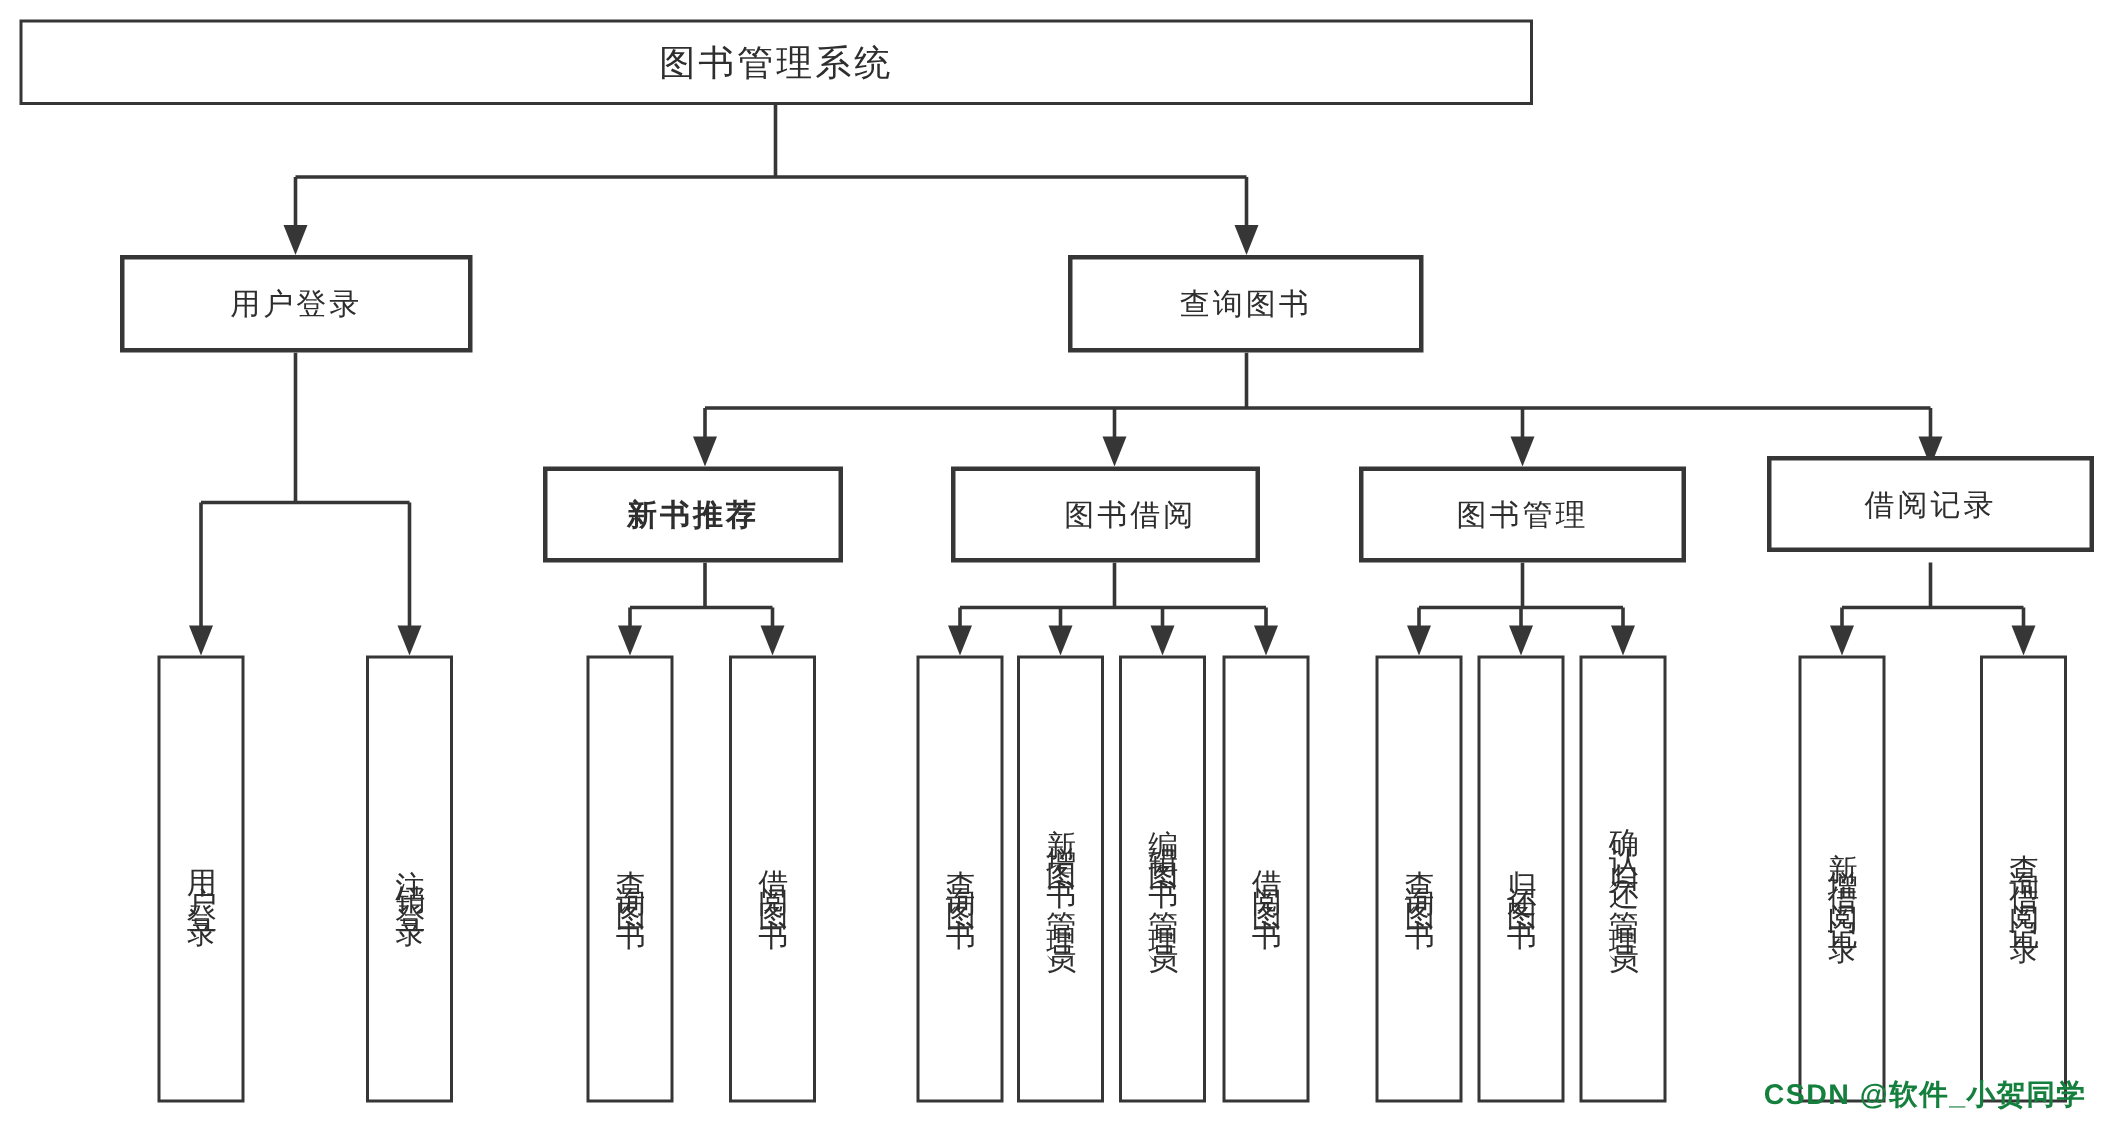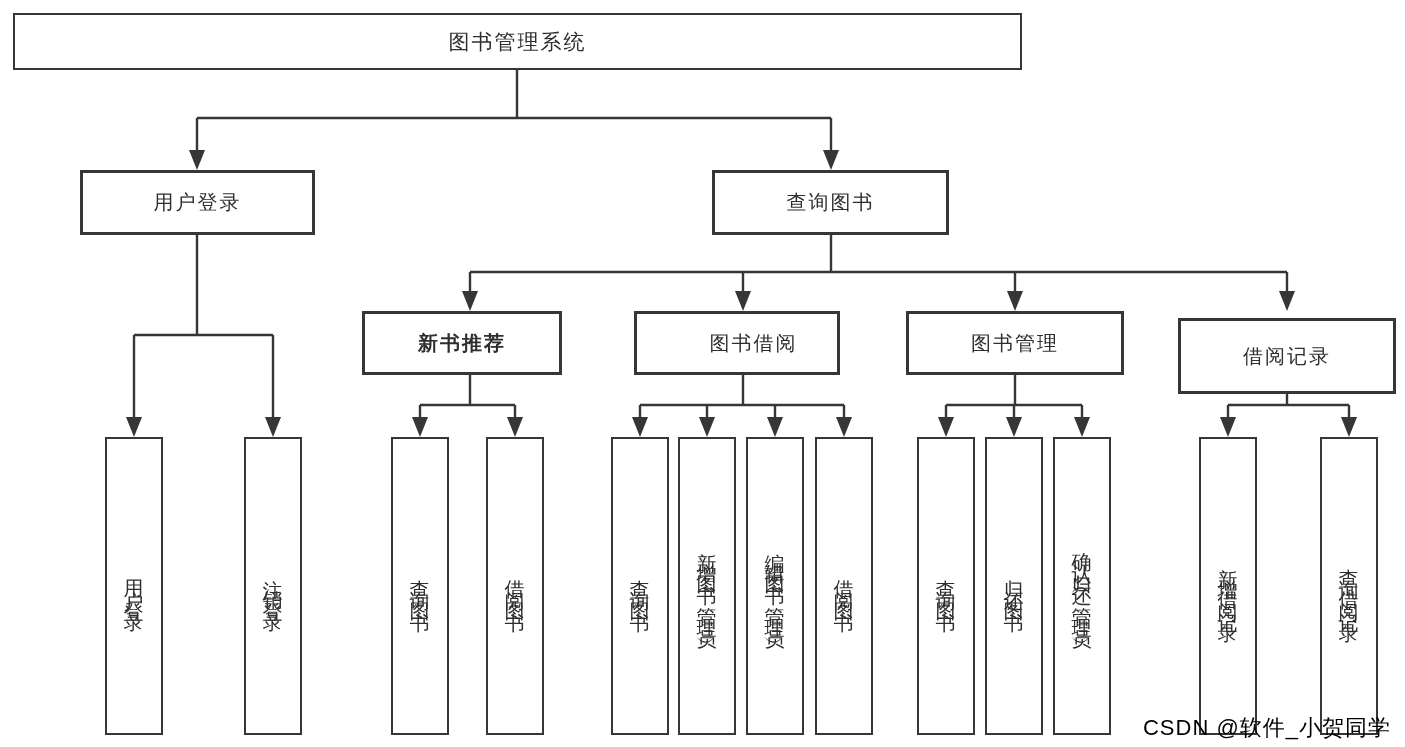--- a/index.html
+++ b/index.html
@@ -33,44 +33,45 @@
     align-items: center;
     justify-content: center;
     z-index: 2;
   }
   .node.h {
     font-size: 20px;
     letter-spacing: 2px;
     border-width: 3px;
   }
   .node.root {
-    font-size: 21px;
+    font-size: 24px;
     letter-spacing: 2px;
     border-width: 2px;
   }
   .node.leaf {
     border-width: 2px;
   }
   .leaf-text {
     writing-mode: vertical-rl;
     text-orientation: mixed;
     font-size: 20px;
     letter-spacing: 11px;
     line-height: 1;
     white-space: nowrap;
   }
   .watermark {
     position: absolute;
     right: 14px;
     bottom: 4px;
-    font-size: 22px;
-    color: #000000;
+    font-size: 19px;
+    color: #15803d;
     letter-spacing: 1px;
     z-index: 3;
     white-space: nowrap;
+    font-weight: bold;
   }
 </style>
 </head>
 <body>
 
 <div id="canvas">
 
   <svg id="connectors" viewBox="0 0 1405 747" xmlns="http://www.w3.org/2000/svg">
     <g stroke="#363636" stroke-width="2.4" fill="none">
 
@@ -112,21 +113,21 @@
   </svg>
 
   <div class="node root" style="left:13px; top:13px; width:1009px; height:57px;">图书管理系统</div>
 
   <div class="node h" style="left:80px; top:170px; width:235px; height:65px;">用户登录</div>
   <div class="node h" style="left:712px; top:170px; width:237px; height:65px;">查询图书</div>
 
   <div class="node h" style="left:362px; top:311px; width:200px; height:64px;font-weight:bold;">新书推荐</div>
   <div class="node h" style="left:634px; top:311px; width:206px; height:64px;padding-left:33px;">图书借阅</div>
   <div class="node h" style="left:906px; top:311px; width:218px; height:64px;">图书管理</div>
-  <div class="node h" style="left:1178px; top:318px; width:218px; height:76px;text-align:right;">借阅记录</div>
+  <div class="node h" style="left:1178px; top:304px; width:218px; height:64px;text-align:right;">借阅记录</div>
 
   <div class="node leaf" style="left:105px; top:437px; width:58px; height:298px;">
     <span class="leaf-text">用户登录</span>
   </div>
   <div class="node leaf" style="left:244px; top:437px; width:58px; height:298px;">
     <span class="leaf-text">注销登录</span>
   </div>
 
   <div class="node leaf" style="left:391px; top:437px; width:58px; height:298px;">
     <span class="leaf-text">查询图书</span>

